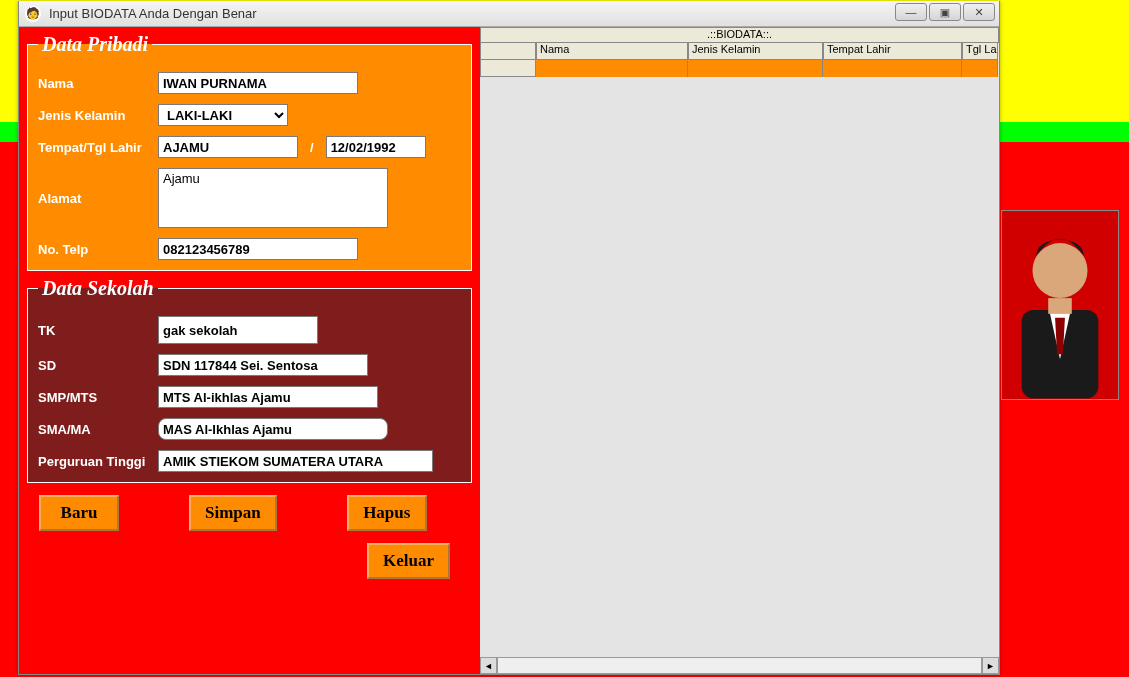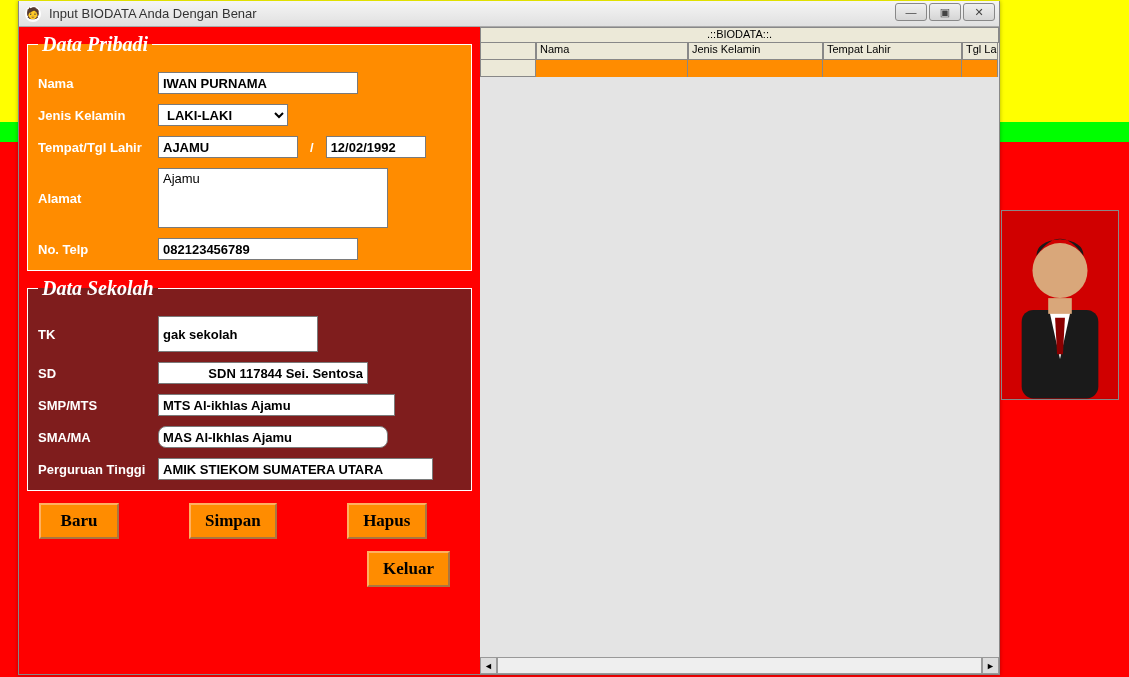--- a/index.html
+++ b/index.html
@@ -105,23 +105,23 @@
       border: 1px solid #7a7a7a;
       background: #fff;
     }
     .inp-nama { width: 200px; height:22px; font-weight:bold;}
     .sel-jk { width: 130px; height:22px; font-weight:bold;}
     .inp-tempat { width: 140px; height:22px; font-weight:bold;}
     .slash { margin: 0 12px; font-weight:bold; color:#fff;}
     .inp-tgl { width: 100px; height:22px; font-weight:bold;}
     .txt-alamat { width: 230px; height:60px; resize:none;}
     .inp-telp { width: 200px; height:22px; font-weight:bold;}
-    .inp-tk { width: 160px; height:36px; font-weight:bold;}
-    .inp-sd { width: 210px; height:22px; font-weight:bold;text-align:right;}
-    .inp-smp { width: 237px; height:22px; font-weight:bold;}
+    .inp-tk { width: 160px; height:28px; font-weight:bold;}
+    .inp-sd { width: 210px; height:22px; font-weight:bold;}
+    .inp-smp { width: 220px; height:22px; font-weight:bold;}
     .inp-sma { width: 230px; height:22px; font-weight:bold;border-radius:8px;}
     .inp-pt { width: 275px; height:22px; font-weight:bold;}
     .buttons {
       margin: 12px 20px;
       display:flex;
       gap: 70px;
     }
     .btn {
       background: #ff8c00;
       border: 2px outset #ffb060;

